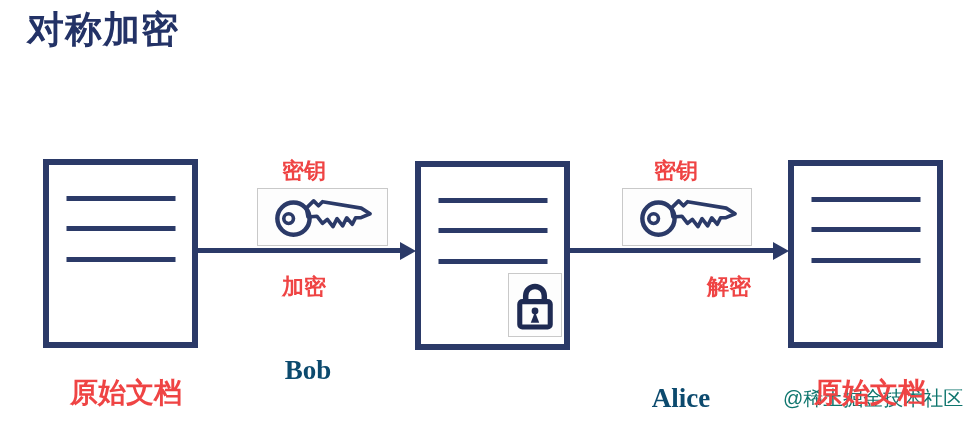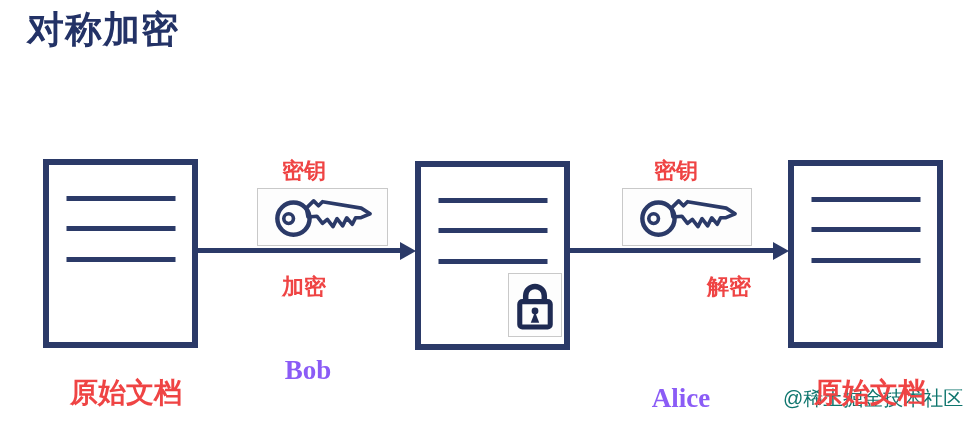--- a/index.html
+++ b/index.html
@@ -58,21 +58,21 @@
   .doc-label { font-size: 28px; top: 374px; z-index: 3; }
   #doc-label-left  { left: 126px; }
   #doc-label-mid   { left: 500px; }
   #doc-label-right { left: 870px; }
   .key-label    { font-size: 22px; }
   .action-label { font-size: 22px; }
   .actor-label {
     font-family: "Liberation Serif", "DejaVu Serif", serif;
     font-size: 27px;
     font-weight: bold;
-    color: #8b5cf6;
+    color: #0c4a6e;
   }
   
   .arrow-line {
     position: absolute;
     height: 5px;
     background: #2b3a68;
     z-index: 2;
   }
   .arrow-head {
     position: absolute;

